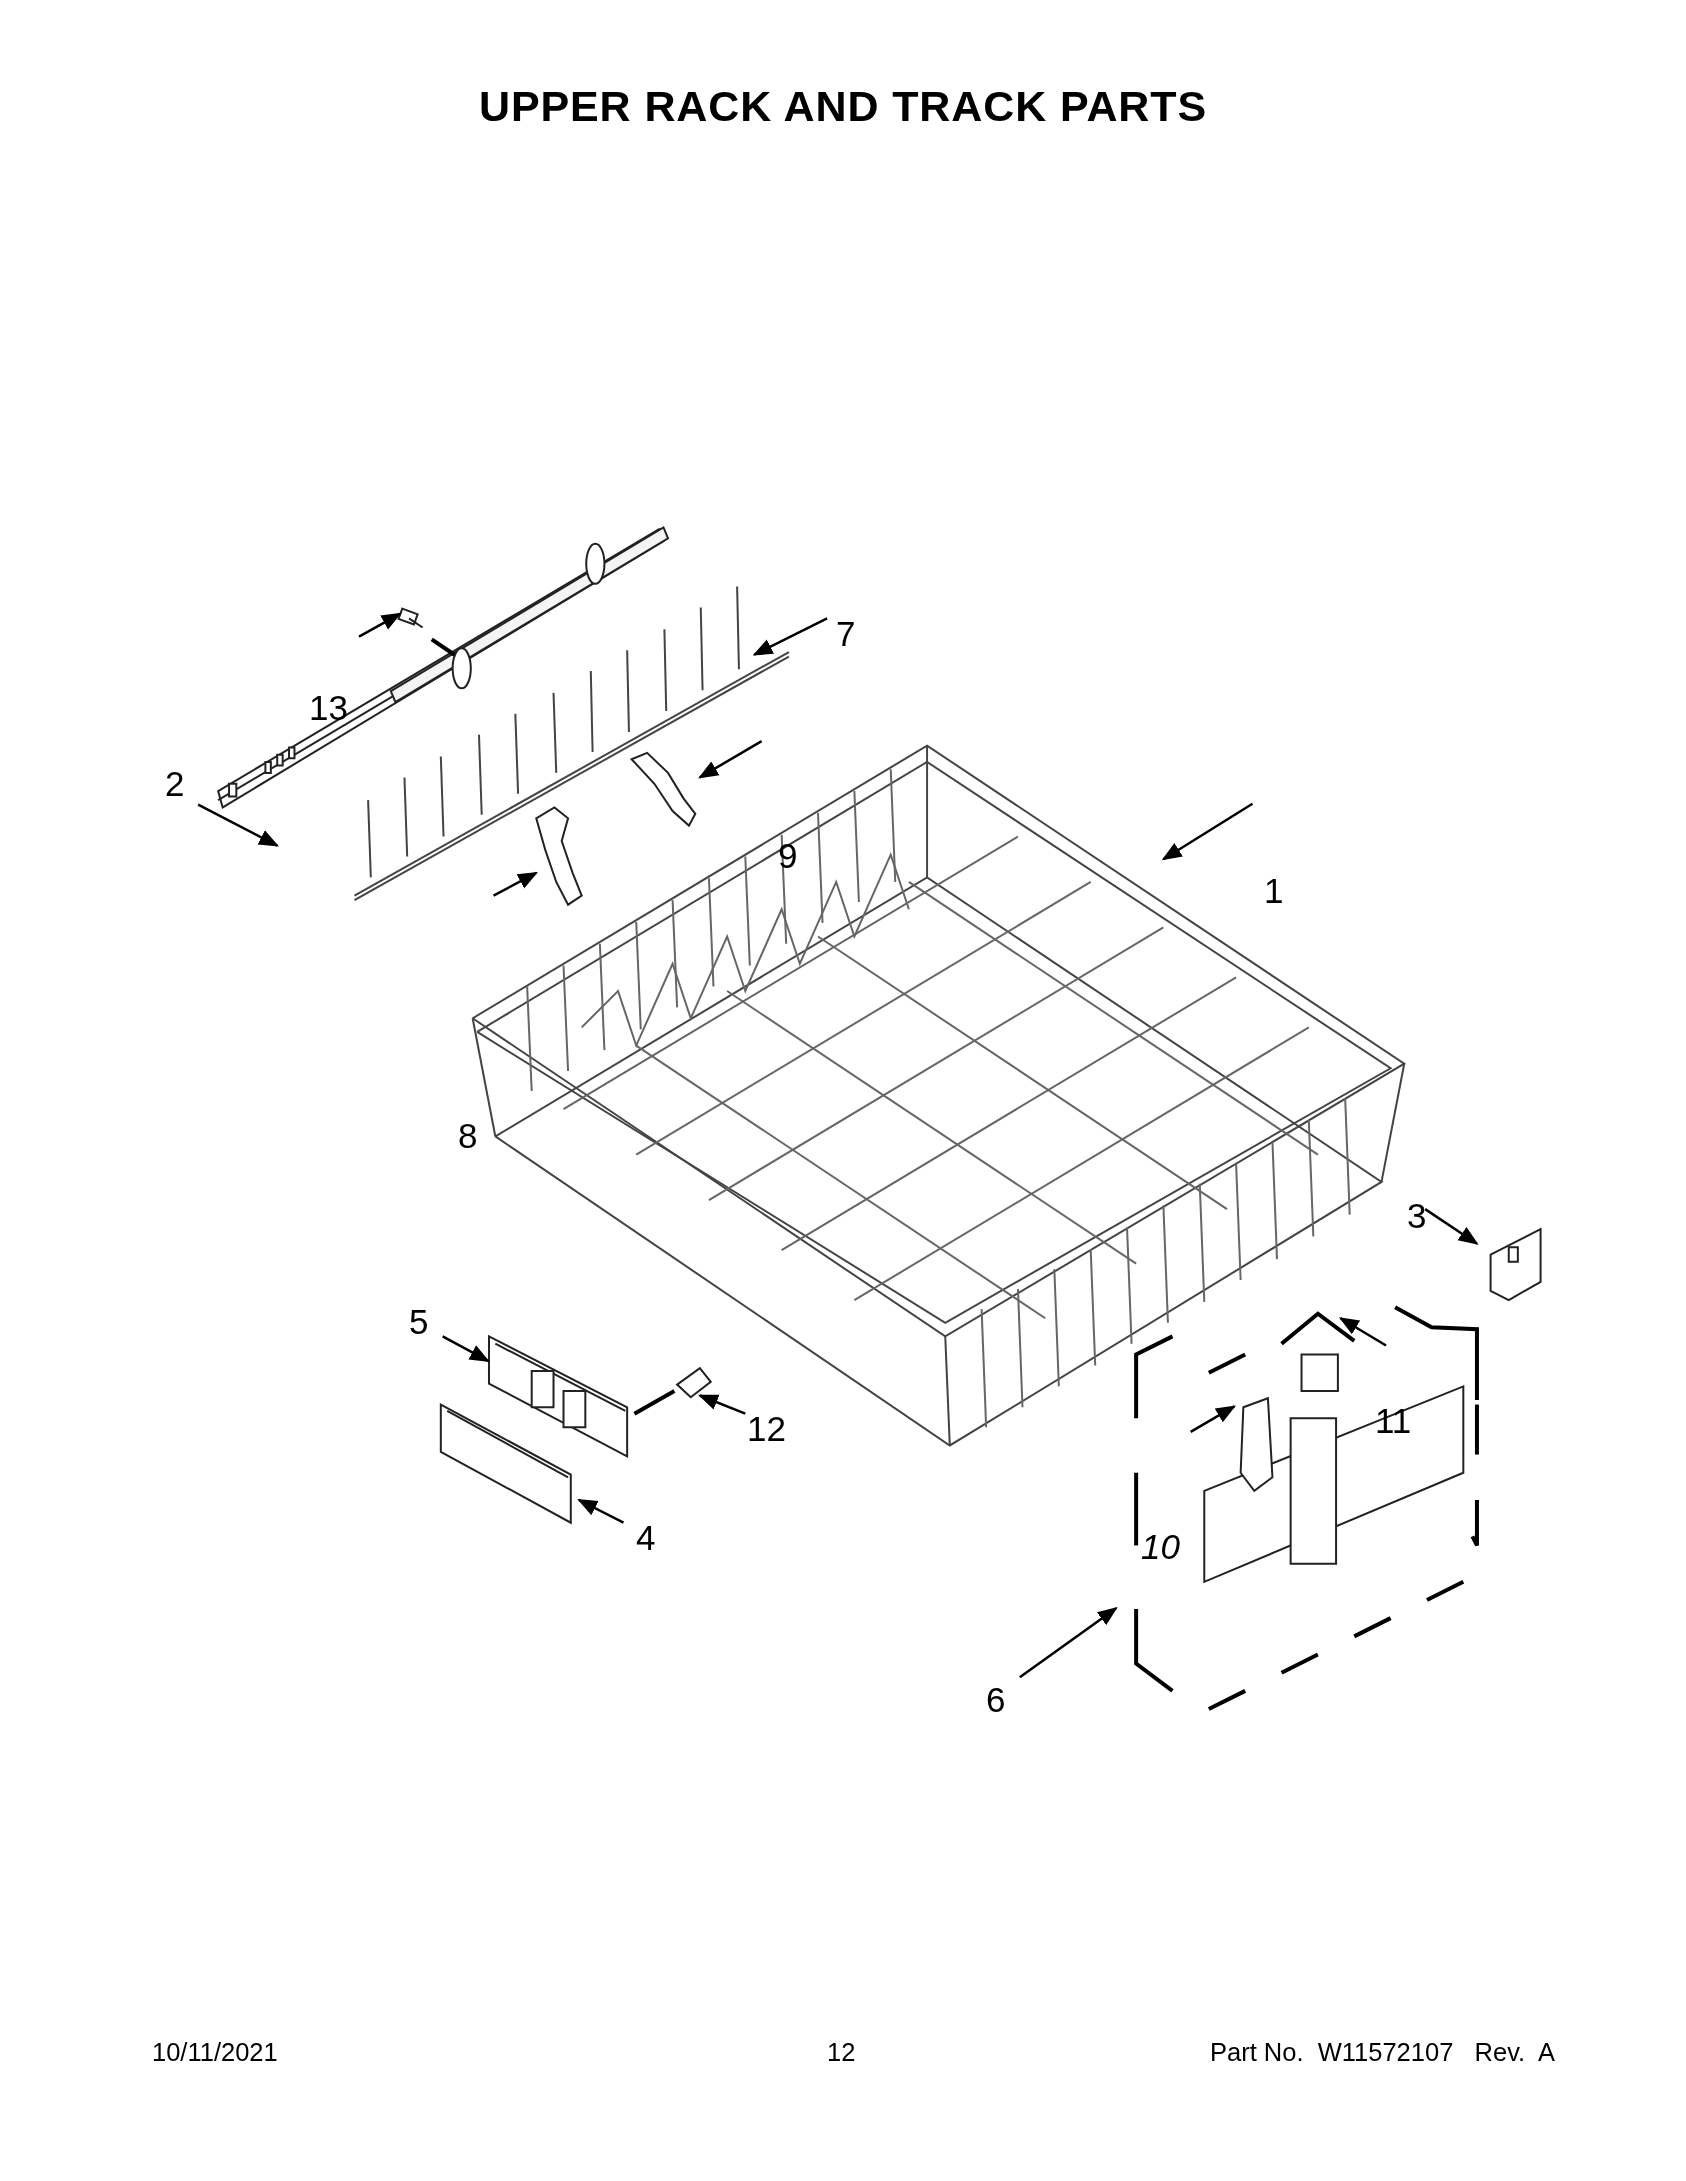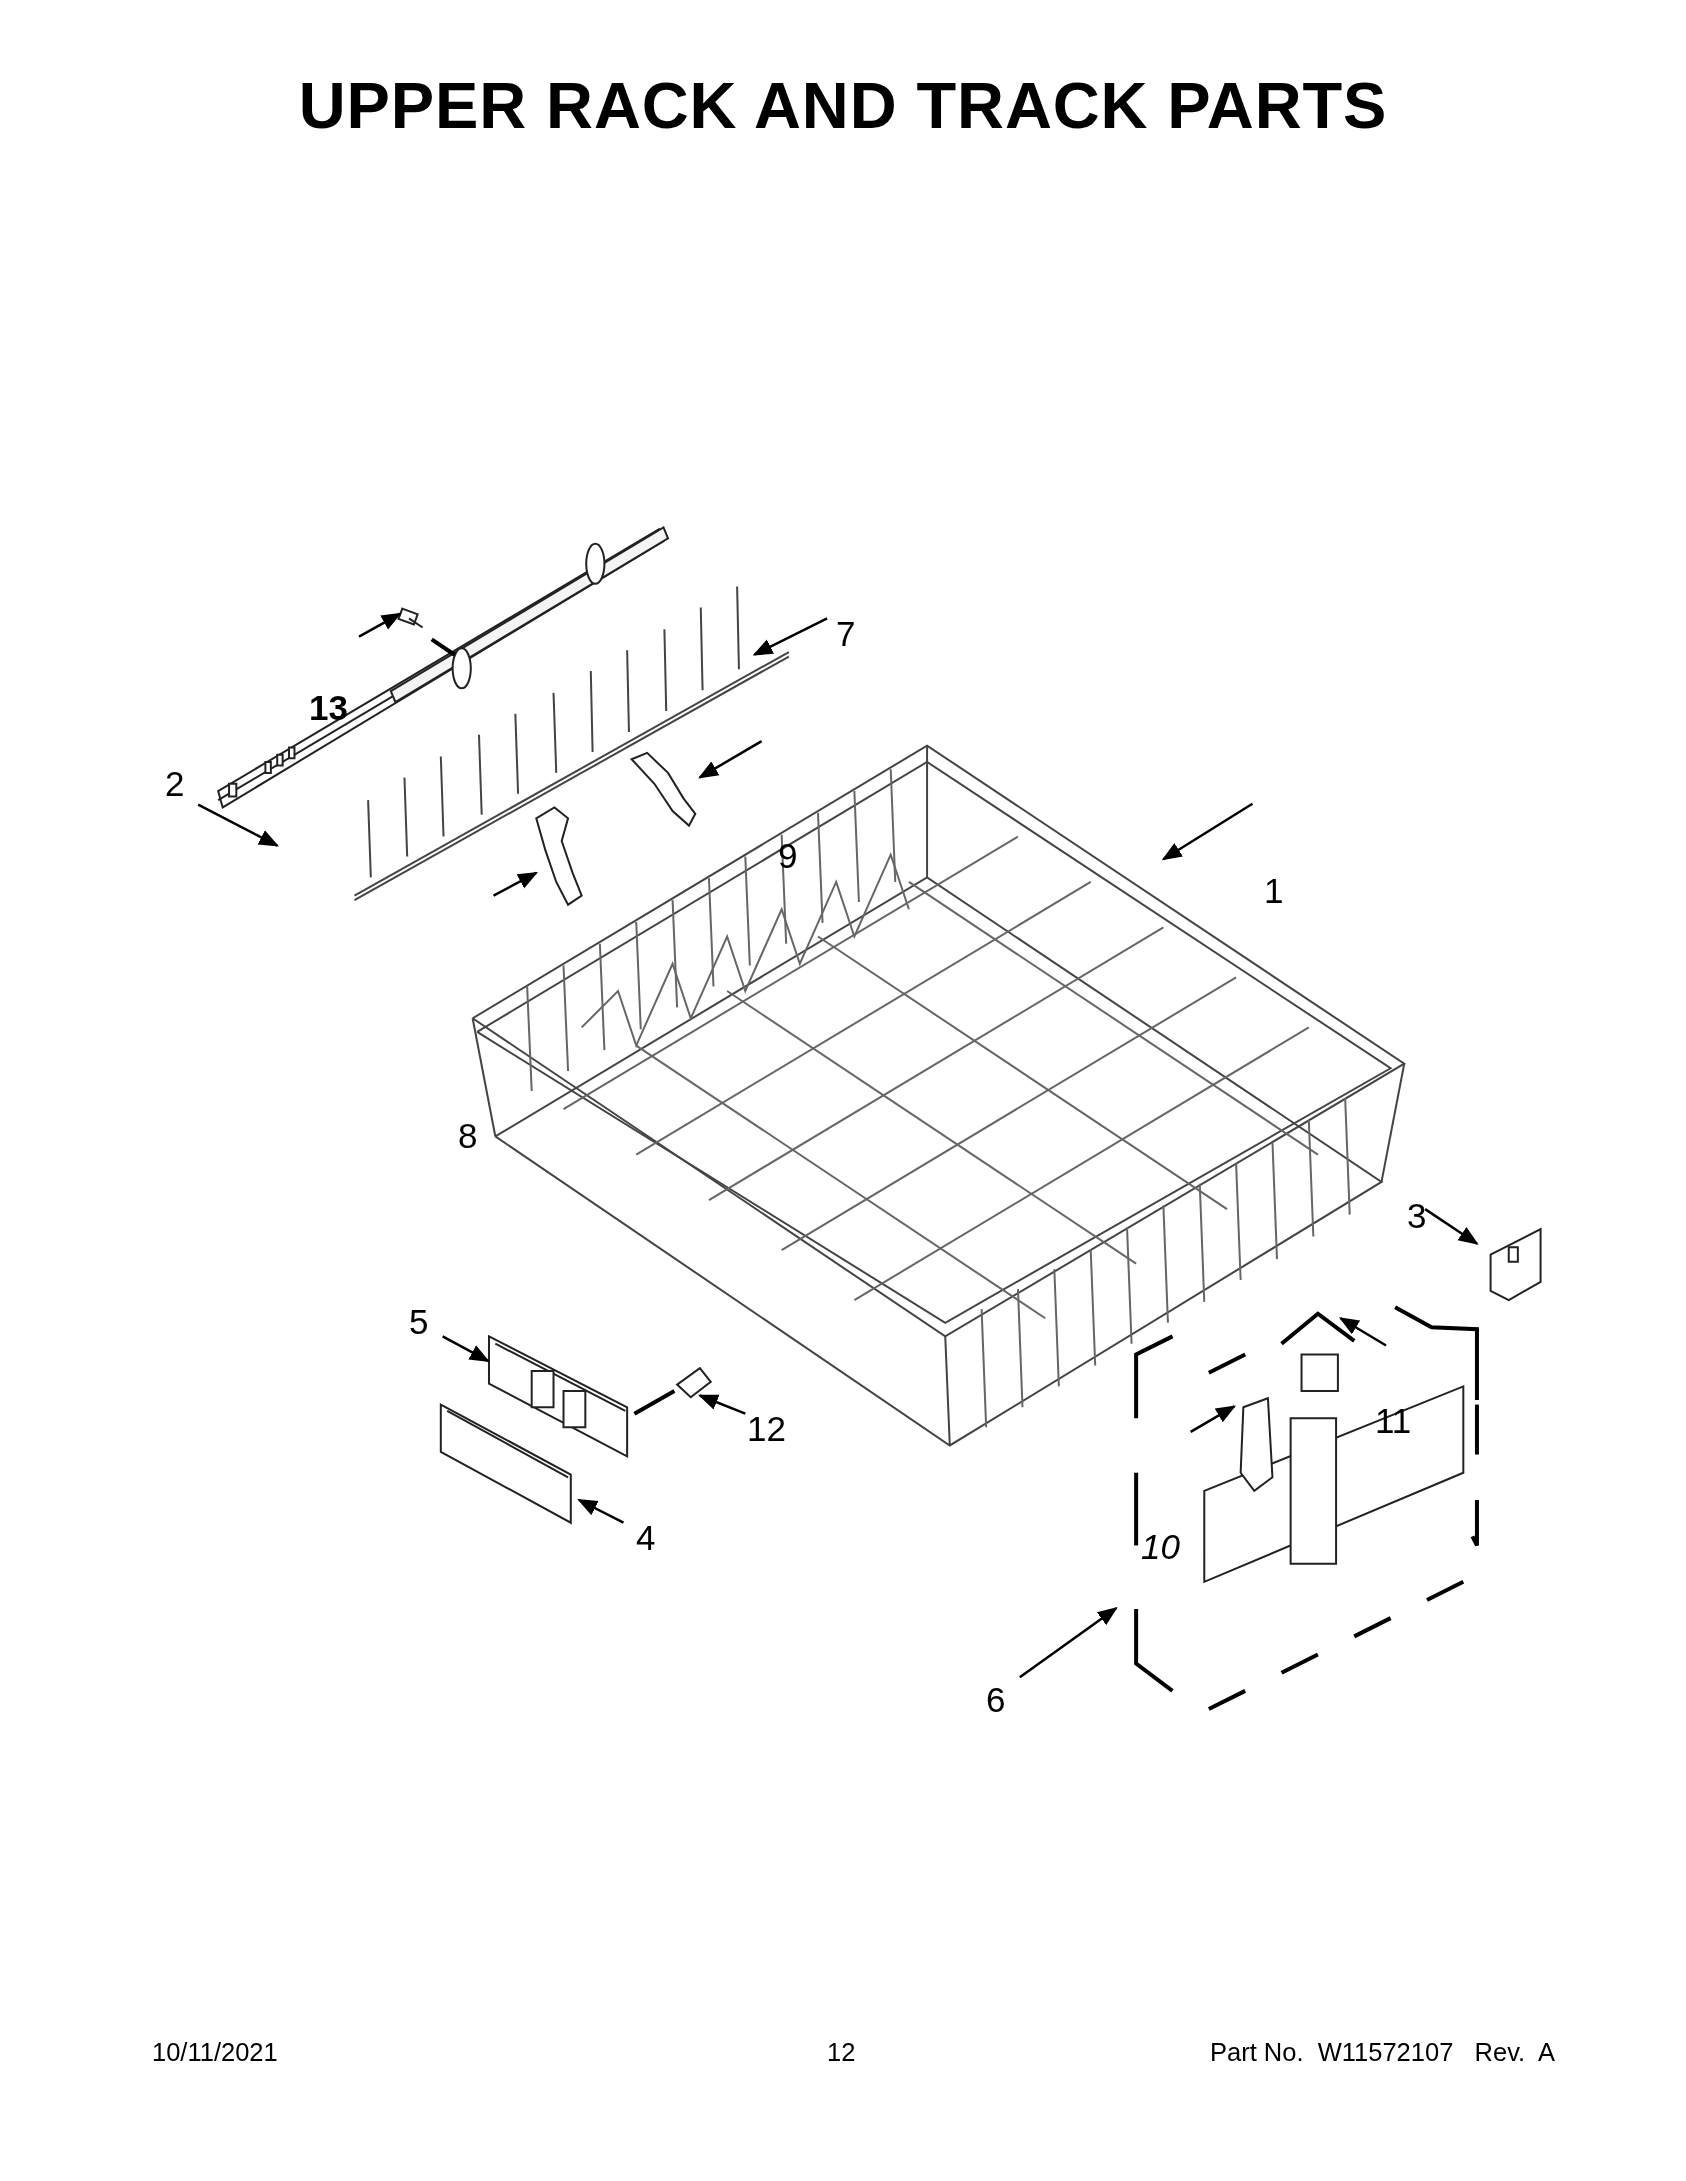--- a/index.html
+++ b/index.html
@@ -1,19 +1,19 @@
 <!DOCTYPE html>
 <html style="font-size:14.5px"><head>
   <meta charset="utf-8">
   <style>
     html, body { margin: 0; padding: 0; background: #ffffff; }
     body { width: 1686px; height: 2182px; position: relative; overflow: hidden;
            font-family: "Liberation Sans", sans-serif; color: #000; }
     .title { position: absolute; left: 0; top: 65px; width: 1686px; text-align: center;
-             font-weight: bold; font-size: 65px; letter-spacing: 0.9px; line-height: 82px; }
+             font-weight: bold; font-size: 43px; letter-spacing: 0.9px; line-height: 82px; }
     .diagram { position: absolute; left: 0; top: 0; width: 1686px; height: 2182px; }
     .callout { position: absolute; font-size: 35px; line-height: 36px; }
     .footer { position: absolute; top: 2037px; font-size: 25.5px; line-height: 31px; }
     .footer.left { left: 152px; }
     .footer.center { left: 827px; }
     .footer.right { left: 1171px; white-space: pre; margin-left: 39px; }
     svg line, svg path, svg polyline, svg rect, svg polygon, svg ellipse { vector-effect: non-scaling-stroke; }
   </style>
 </head>
 <body>
@@ -183,18 +183,18 @@
 <div class="callout" style="left:1407px; top:1198px;">3</div>
 <div class="callout" style="left:636px; top:1520px;">4</div>
 <div class="callout" style="left:409px; top:1304px;">5</div>
 <div class="callout" style="left:986px; top:1682px;">6</div>
 <div class="callout" style="left:836px; top:616px;">7</div>
 <div class="callout" style="left:458px; top:1118px;">8</div>
 <div class="callout" style="left:778px; top:838px;">9</div>
 <div class="callout" style="left:1141px; top:1529px;font-style:italic;">10</div>
 <div class="callout" style="left:1375px; top:1403px;">11</div>
 <div class="callout" style="left:747px; top:1411px;">12</div>
-<div class="callout" style="left:309px; top:690px;font-weight:bold;">13</div>
+<div class="callout" style="left:309px; top:690px;">13</div>
 
 <div class="footer left">10/11/2021</div>
 <div class="footer center">12</div>
 <div class="footer right">Part No.  W11572107   Rev.  A</div>
 
 
 </body></html>

